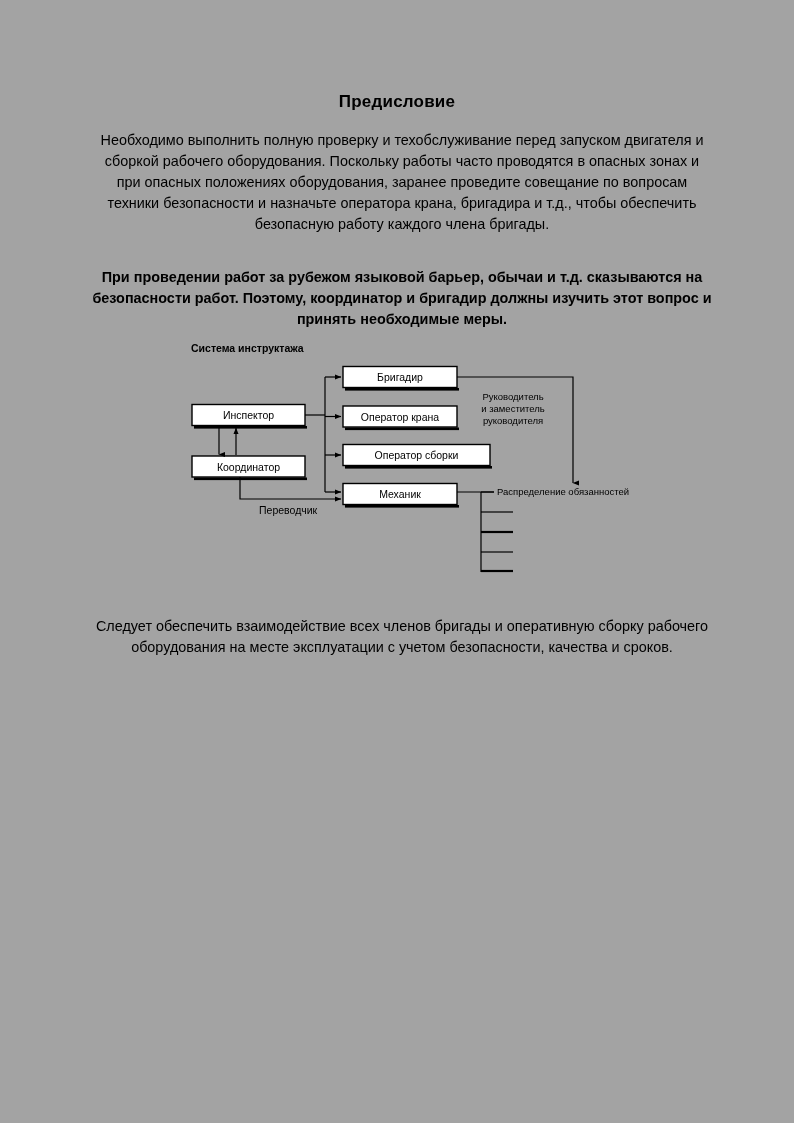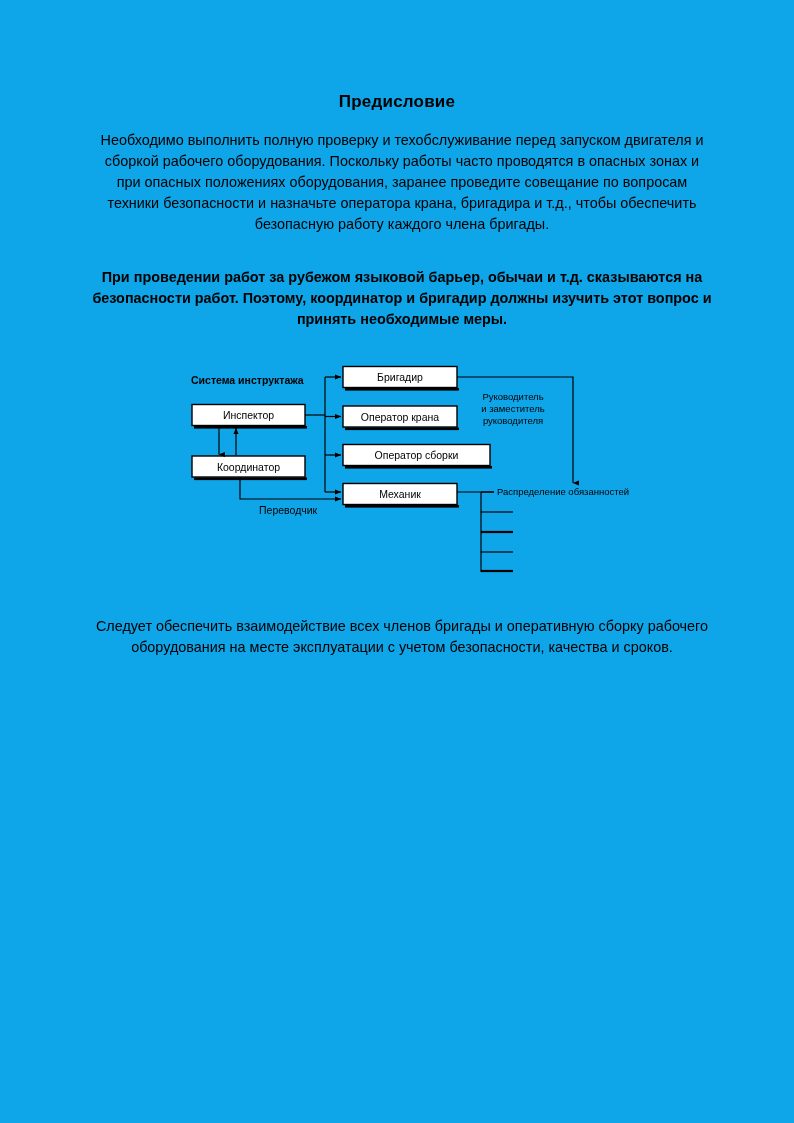--- a/index.html
+++ b/index.html
@@ -4,21 +4,21 @@
 <style>
   html, body {
     margin: 0;
     padding: 0;
     background: #ffffff;
   }
   .page {
     position: relative;
     width: 794px;
     height: 1123px;
-    background: #0ea5e9;
+    background: #a3a3a3;
     overflow: hidden;
     font-family: "Liberation Sans", sans-serif;
     color: #000000;
   }
 
   
   .doc-title {
     position: absolute;
     left: 0;
     top: 92px;
@@ -66,21 +66,20 @@
   }
   .diagram svg { display: block; }
 
   .dgm-caption {
     position: absolute;
     left: 191px;
     top: 342px;
     font-size: 10.5px;
     font-weight: bold;
     white-space: nowrap;
-    margin-top: 32px;
   }
 
   .node-label {
     font-family: "Liberation Sans", sans-serif;
     font-size: 10.5px;
     fill: #000000;
   }
   .side-label {
     font-family: "Liberation Sans", sans-serif;
     font-size: 9.5px;

